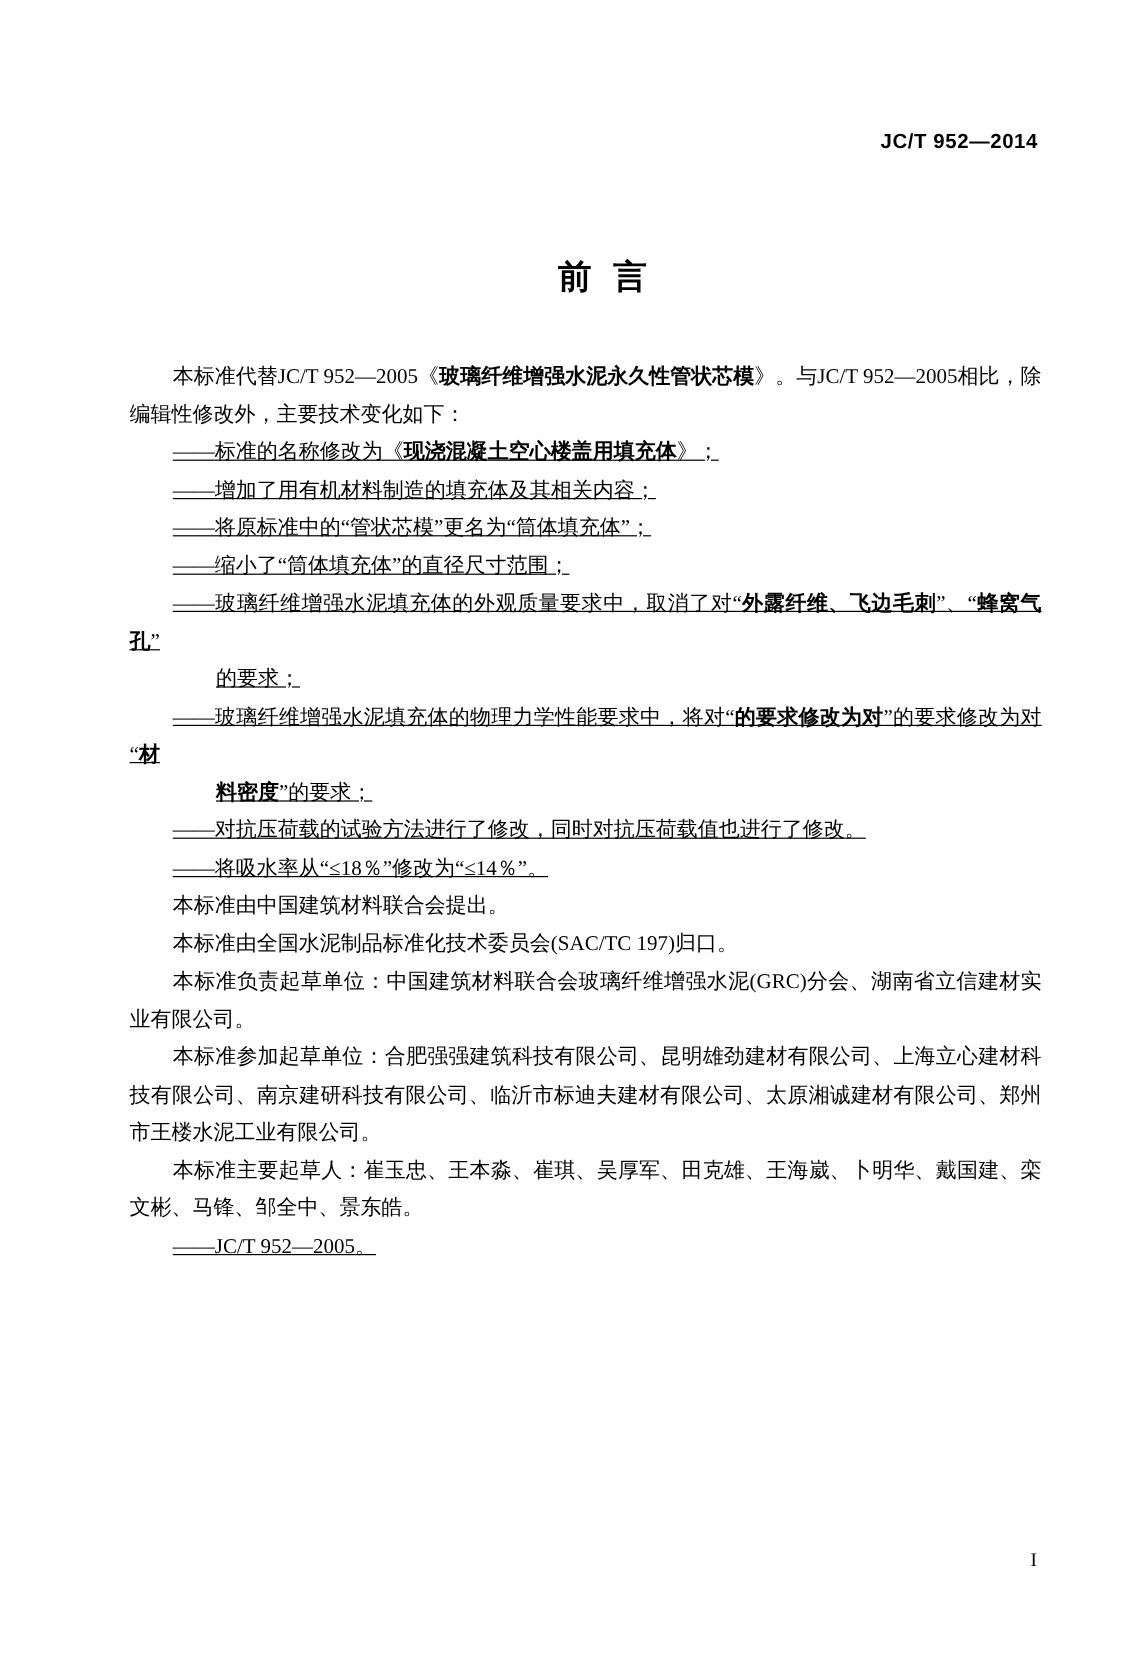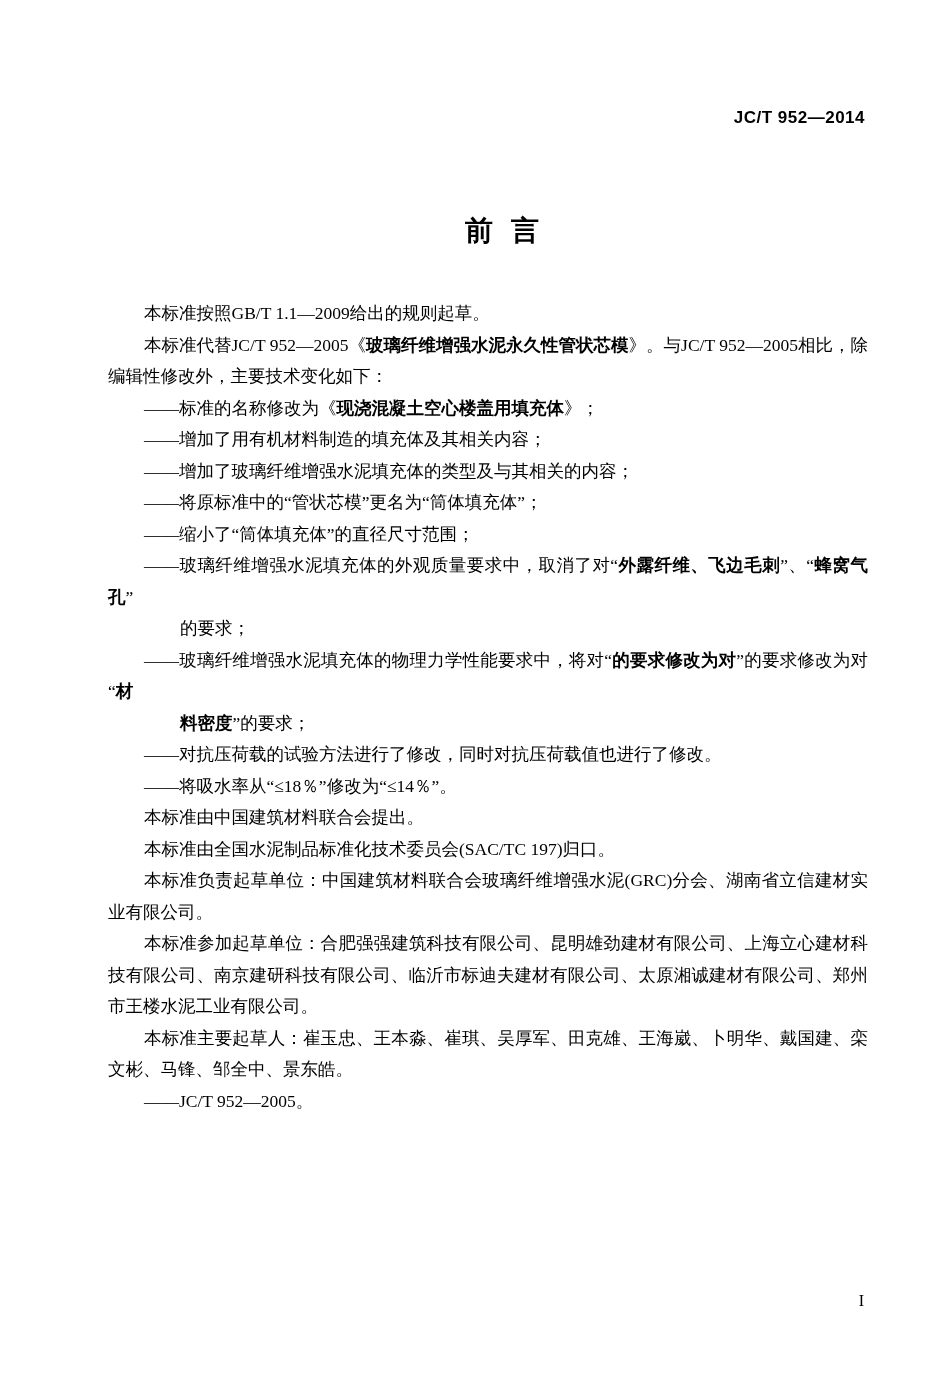--- a/index.html
+++ b/index.html
@@ -54,20 +54,21 @@
   }
   p {
     margin: 0;
     padding: 0;
   }
   .indent2 {
     text-indent: 36px;
   }
   .dash-item {
     text-indent: 36px;
+    text-decoration: underline;
   }
   .dash-item .cont {
     display: block;
     text-indent: 0;
     padding-left: 72px;
   }
   .bold {
     font-weight: bold;
   }
   .footer-page {
@@ -82,37 +83,33 @@
 <body>
 
 <div class="page">
 
   <div class="header-std">JC/T 952—2014</div>
 
   <div class="title">前言</div>
 
   <div class="body-text">
 
-    <p class="indent2">本标准按照GB/T 1.1—2009给出的规则起草。</p>
 
     <p class="indent2">
       <span>本标准代替JC/T 952—2005《</span><span class="bold">玻璃纤维增强水泥永久性管状芯模</span><span>》。与JC/T 952—2005相比，除编辑性修改外，主要技术变化如下：</span>
     </p>
 
     <p class="dash-item">
       <span>——</span><span>标准的名称修改为《</span><span class="bold">现浇混凝土空心楼盖用填充体</span><span>》；</span>
     </p>
 
     <p class="dash-item">
       <span>——</span><span>增加了用有机材料制造的填充体及其相关内容；</span>
     </p>
 
-    <p class="dash-item">
-      <span>——</span><span>增加了玻璃纤维增强水泥填充体的类型及与其相关的内容；</span>
-    </p>
 
     <p class="dash-item">
       <span>——</span><span>将原标准中的“管状芯模”更名为“筒体填充体”；</span>
     </p>
 
     <p class="dash-item">
       <span>——</span><span>缩小了“筒体填充体”的直径尺寸范围；</span>
     </p>
 
     <p class="dash-item">

